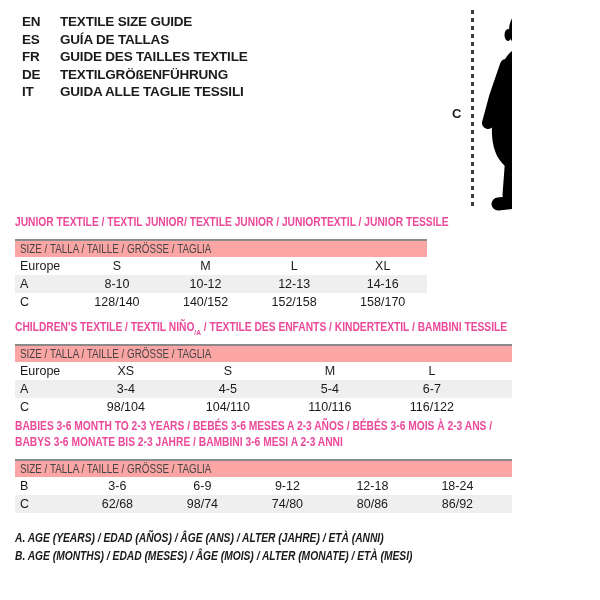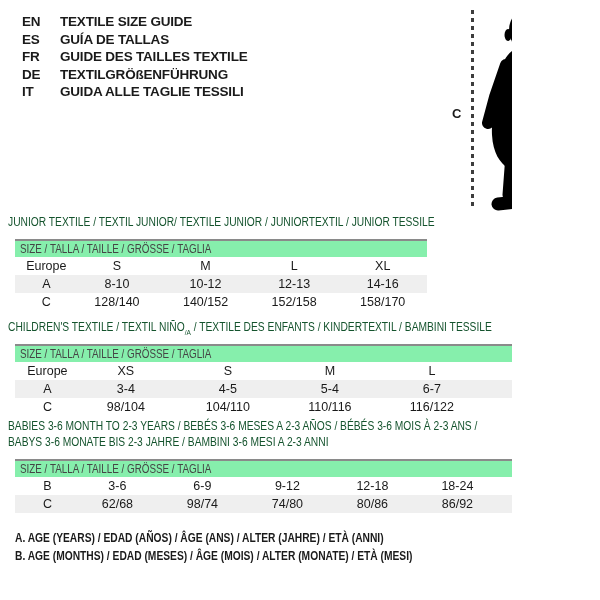--- a/index.html
+++ b/index.html
@@ -15,33 +15,33 @@
   .lang-code{width:38px;}
   .lang-title{white-space:nowrap;}
 
   
   .measure-line{position:absolute;left:471px;top:10px;width:3px;height:198px;
     background:repeating-linear-gradient(to bottom,#3d3d3d 0 4px,transparent 4px 8px);}
   .measure-label{position:absolute;left:452px;top:106px;font-weight:bold;font-size:13px;}
   .silhouette{position:absolute;left:478px;top:5px;}
 
   
-  .sec-title{position:absolute;left:8px;font-weight:normal;font-size:12.5px;color:#14532d;line-height:15.5px;}
+  .sec-title{position:absolute;left:15px;font-weight:bold;font-size:12.5px;color:#ec4899;line-height:15.5px;}
   .sub{font-size:8px;vertical-align:sub;}
 
   table.size-table{position:absolute;left:15px;border-collapse:collapse;table-layout:fixed;}
-  .size-bar td{background:#86efac;border-top:2px solid #8a8a8a;height:16px;
+  .size-bar td{background:#fca5a5;border-top:2px solid #8a8a8a;height:16px;
     font-size:12px;color:#454545;padding:0 0 0 5px;text-align:left;}
   td{height:18px;font-size:12.5px;padding:0;text-align:center;white-space:nowrap;}
-  td.rowlabel{text-align:center;padding-left:5px;}
+  td.rowlabel{text-align:left;padding-left:5px;}
   tr.alt td{background:#efefef;}
 
   
   .footnotes{position:absolute;left:15px;top:531px;}
-  .foot-line{height:17.5px;font-weight:bold;font-size:12.5px;}
+  .foot-line{height:17.5px;font-weight:bold;font-size:12.5px;font-style:italic;}
 </style>
 </head>
 <body>
 
 <div id="canvas">
 
   <div class="lang-list">
     <div class="lang-row">
       <span class="lang-code">EN</span>
       <span class="lang-title">TEXTILE SIZE GUIDE</span>

